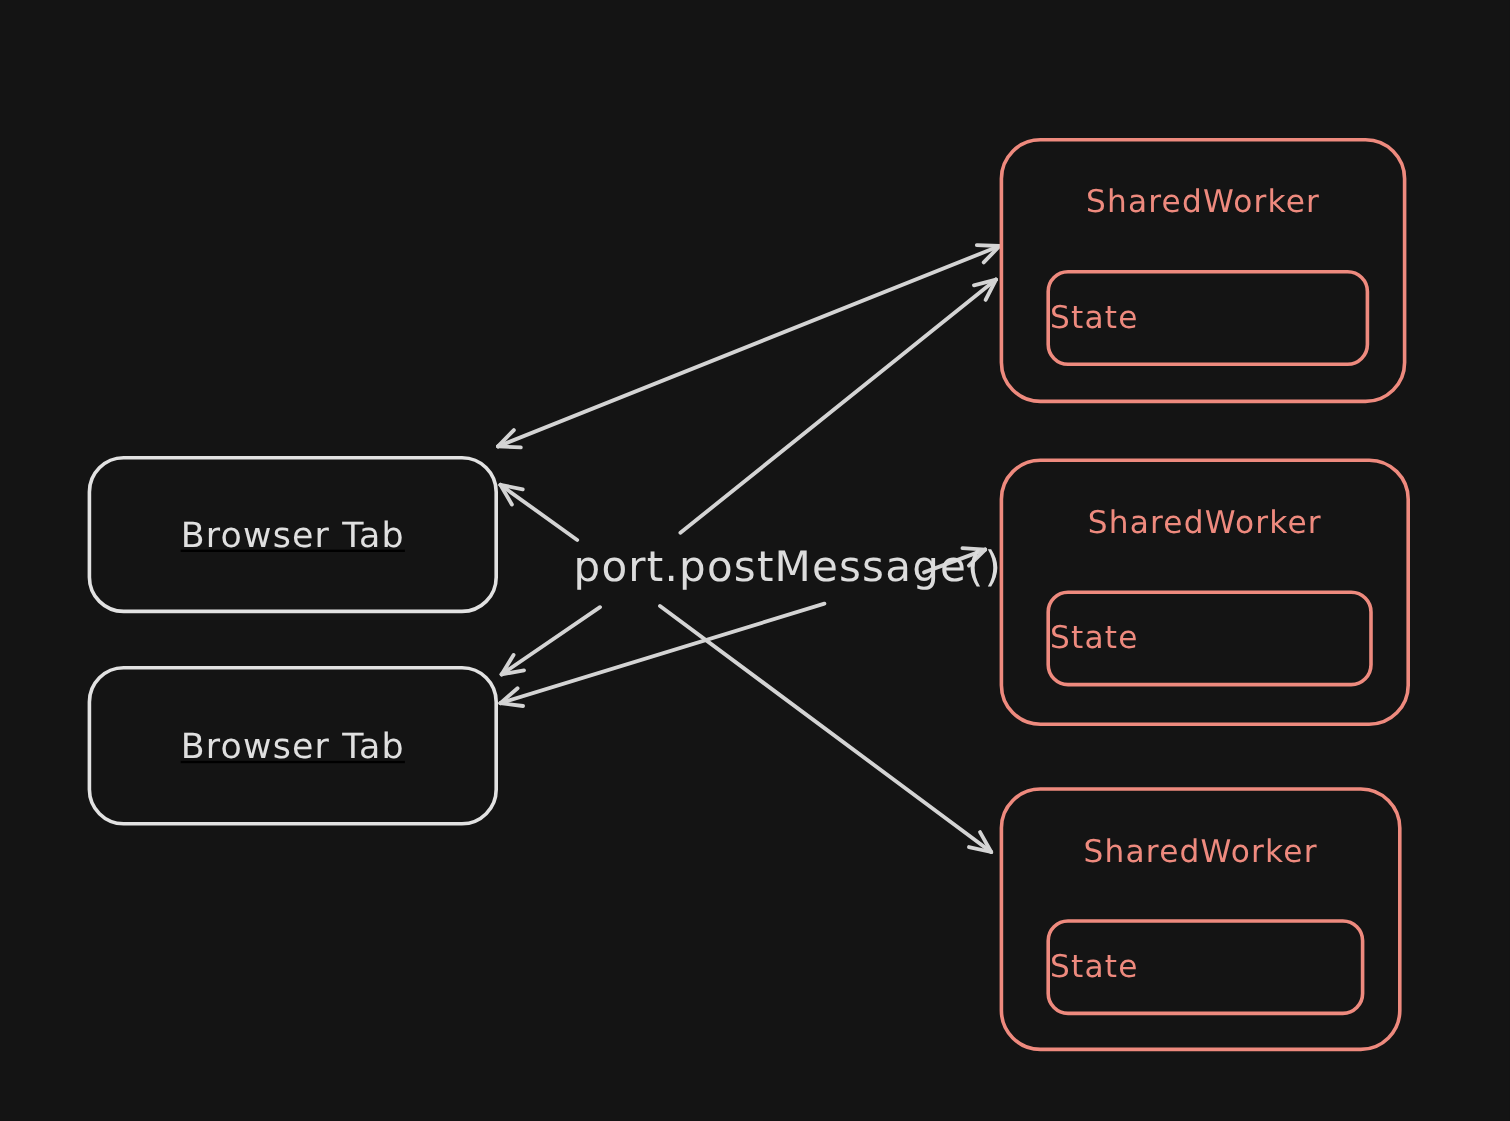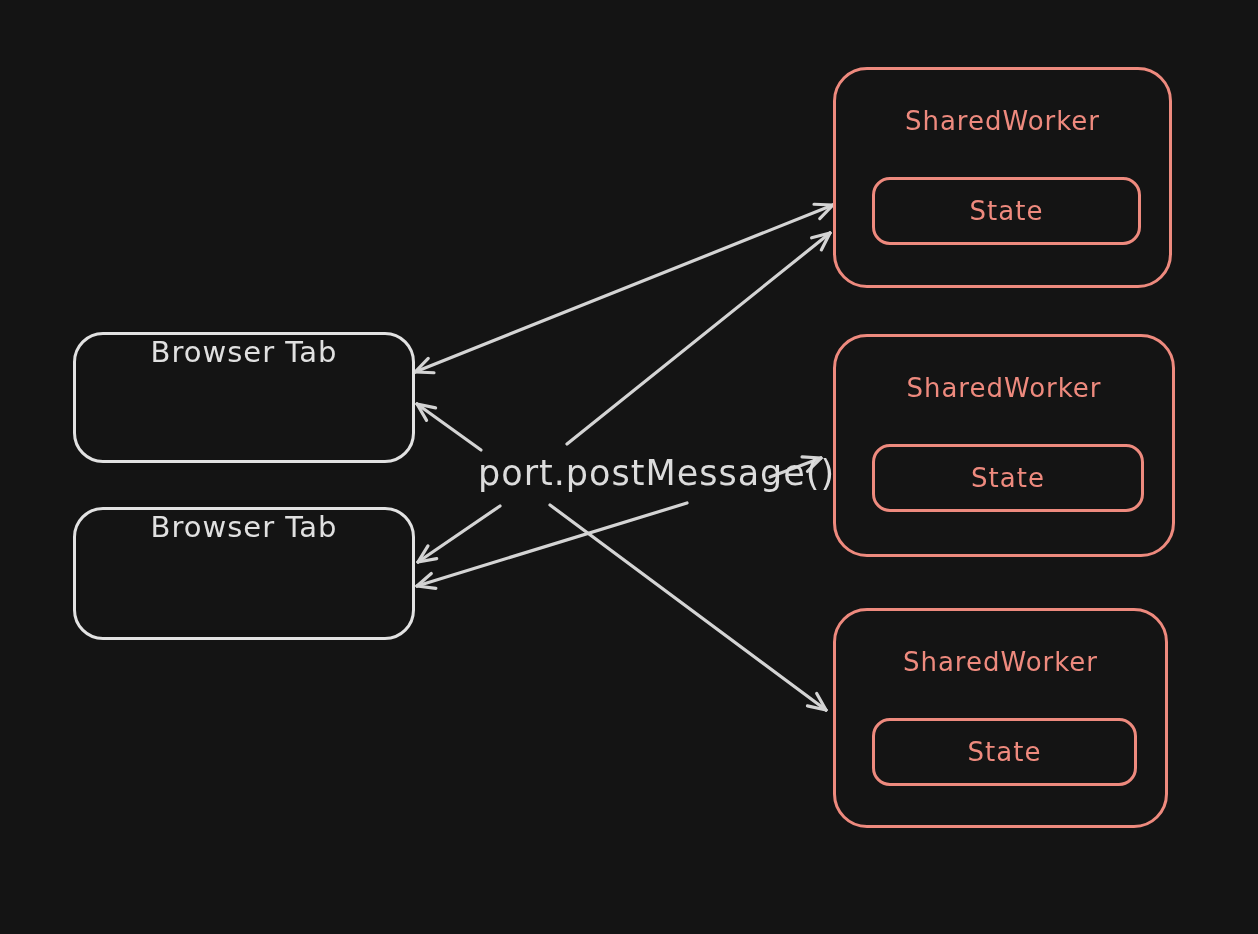--- a/index.html
+++ b/index.html
@@ -21,27 +21,29 @@
     position: absolute;
     left: 0;
     top: 0;
     width: 1258px;
     height: 934px;
   }
   .box {
     position: absolute;
     box-sizing: border-box;
     background: transparent;
+    margin-top: 48px;
   }
   .tab {
     border: 3px solid #e2e2e2;
     border-radius: 30px;
     display: flex;
-    align-items: flex-start;
+    align-items: center;
     justify-content: center;
+    text-decoration: underline;
   }
   .tab .box-label {
     color: #e0e0e0;
     font-size: 29px;
     letter-spacing: 1px;
   }
   .worker {
     border: 3px solid #ee8a7e;
     border-radius: 34px;
   }
@@ -53,27 +55,27 @@
     text-align: center;
     color: #ee8a7e;
     font-size: 26px;
     letter-spacing: 1px;
   }
   .state-box {
     position: absolute;
     top: 107px;
     left: 36px;
     right: 28px;
-    height: 68px;
+    height: 80px;
     box-sizing: border-box;
     border: 3px solid #ee8a7e;
     border-radius: 18px;
     display: flex;
     align-items: center;
-    justify-content: center;
+    justify-content: flex-start;
   }
   .state-box span {
     color: #ee8a7e;
     font-size: 26px;
     letter-spacing: 1px;
   }
   #tab1    { left: 73px;  top: 332px; width: 342px; height: 131px; }
   #tab2    { left: 73px;  top: 507px; width: 342px; height: 133px; }
   #worker1 { left: 833px; top: 67px;  width: 339px; height: 221px; }
   #worker2 { left: 833px; top: 334px; width: 342px; height: 223px; }

